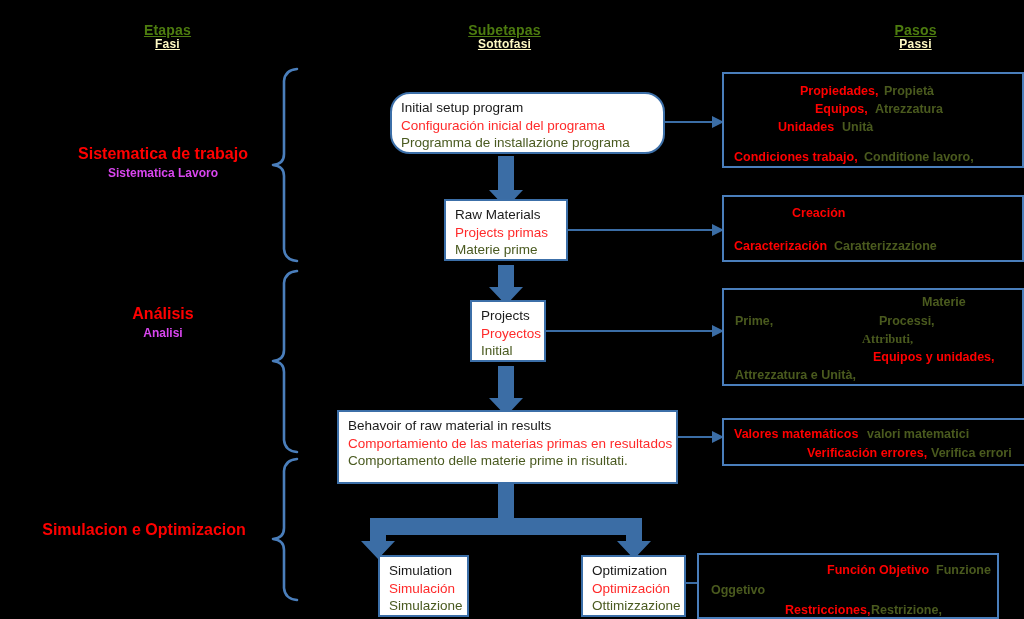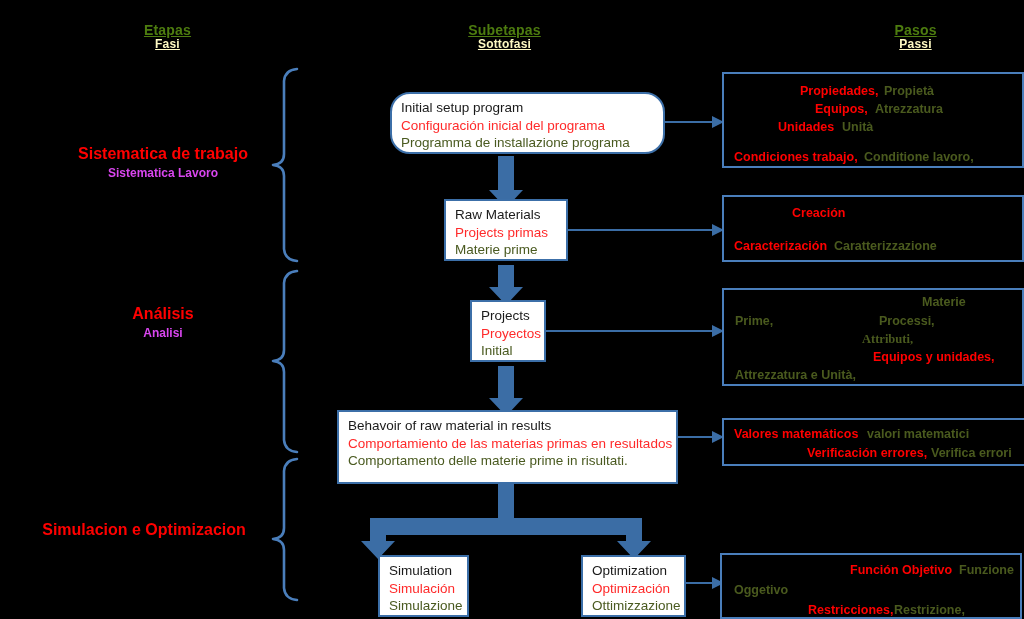--- a/index.html
+++ b/index.html
@@ -173,21 +173,21 @@
     <span class="dg" style="left:11px;top:78px;">Attrezzatura e Unità,</span>
   </div>
 
   <div class="dbox" style="left:722px;top:418px;width:354px;height:48px;font-size:12.5px;">
     <span class="dr" style="left:10px;top:7px;">Valores matemáticos</span>
     <span class="dg" style="left:143px;top:7px;">valori matematici</span>
     <span class="dr" style="left:83px;top:26px;">Verificación errores,</span>
     <span class="dg" style="left:207px;top:26px;">Verifica errori</span>
   </div>
 
-  <div class="dbox" style="left:720px;top:553px;width:302px;height:66px;font-size:12.5px;">
+  <div class="dbox" style="left:697px;top:553px;width:302px;height:66px;font-size:12.5px;">
     <span class="dr" style="left:128px;top:8px;">Función Objetivo</span>
     <span class="dg" style="left:237px;top:8px;">Funzione</span>
     <span class="dg" style="left:12px;top:28px;">Oggetivo</span>
     <span class="dr" style="left:86px;top:48px;">Restricciones,</span>
     <span class="dg" style="left:172px;top:48px;">Restrizione,</span>
   </div>
 
 </div>
 
 </body></html>

